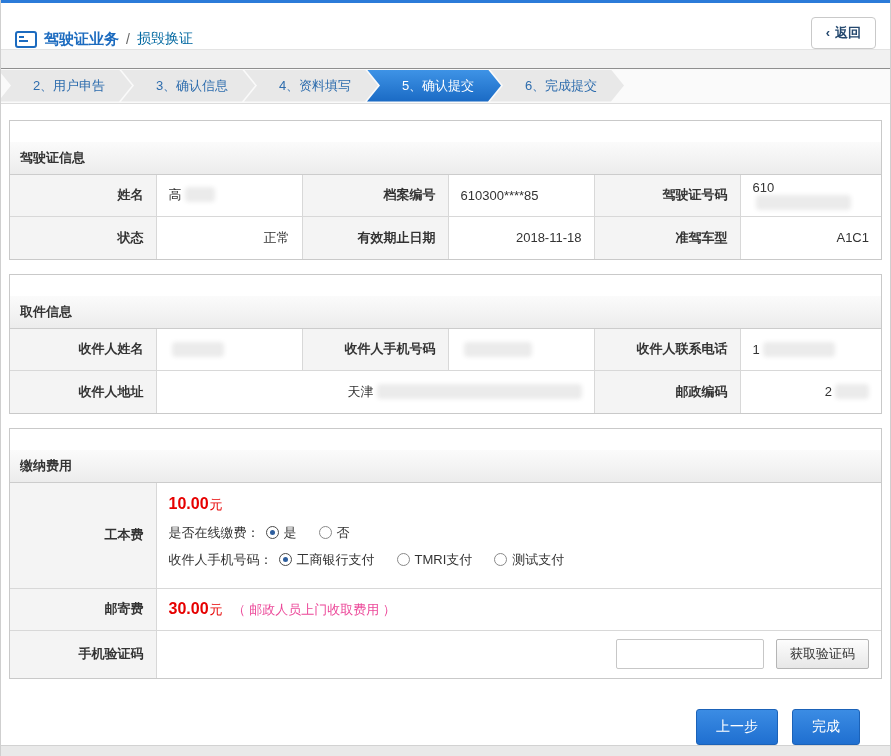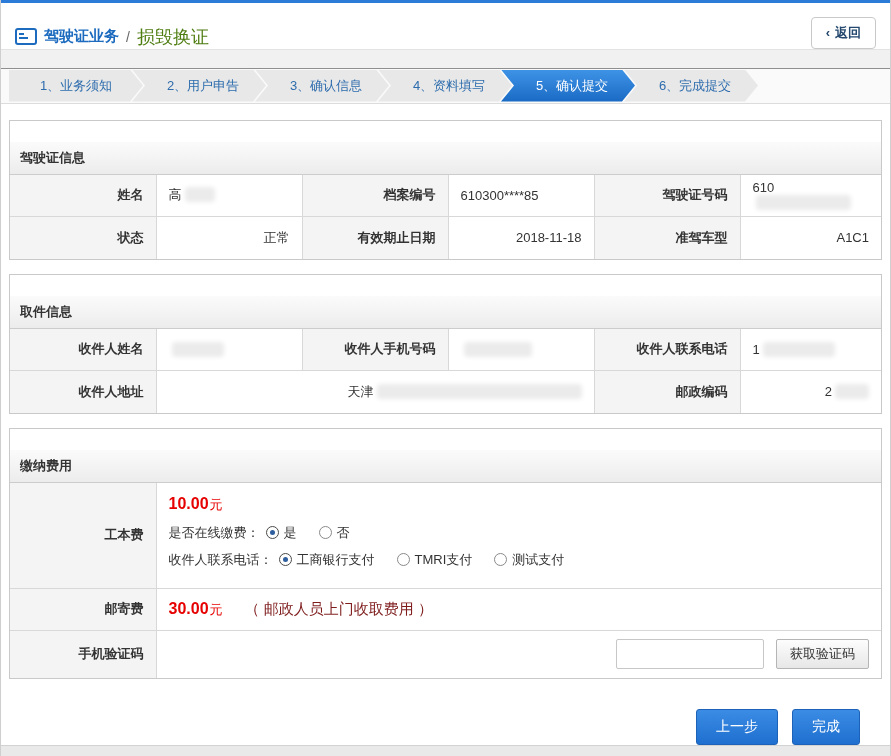--- a/index.html
+++ b/index.html
@@ -21,21 +21,21 @@
 
   
   .header {
     height:47px; display:flex; align-items:flex-end; justify-content:space-between;
     padding:0 14px; border-bottom:1px solid #e3e3e3; background:#fff;
   }
   .header-left { display:flex; align-items:center; gap:7px; }
   .h-icon svg { display:block; }
   .h-title { color:#1c6bbf; font-weight:bold; font-size:15px; }
   .h-div { color:#666; font-size:14px; }
-  .h-sub { color:#4d7c0f; font-size:18px; }
+  .h-sub { color:#0369a1; font-size:14px; }
   .back-btn {
     display:flex; align-items:center; gap:5px;
     background:#fff; border:1px solid #c9c9c9; border-radius:4px;
     padding:6px 14px; font-size:13px; color:#24486e; font-weight:bold; cursor:pointer;
     font-family:inherit;
   }
   .back-btn .chev { font-weight:bold; font-size:13px; }
 
   
   .gap1 { height:18px; background:#f1f1f1; }
@@ -88,21 +88,21 @@
   .radio-item { display:inline-flex; align-items:center; gap:5px; margin-right:22px; cursor:pointer; }
   .radio {
     width:13px; height:13px; border:1px solid #8a8a8a; border-radius:50%;
     display:inline-block; position:relative; background:#fff; flex:0 0 auto;
   }
   .radio.checked { border-color:#4a4a4a; }
   .radio.checked::after {
     content:''; position:absolute; left:3px; top:3px; right:3px; bottom:3px;
     background:#2f5f9e; border-radius:50%;
   }
-  .postage-note { color:#7f1d1d; font-size:15px; margin-left:22px; }
+  .postage-note { color:#ec4899; font-size:13px; margin-left:10px; }
 
   .code-input {
     width:148px; height:30px; border:1px solid #c7c7c7; border-radius:2px;
     padding:0 8px; font-size:13px; font-family:inherit; vertical-align:middle;
   }
   .code-btn {
     height:30px; margin-left:8px; padding:0 13px;
     background:linear-gradient(#fdfdfd,#e7e7e7); border:1px solid #b5b5b5; border-radius:2px;
     font-size:13px; color:#333; cursor:pointer; vertical-align:middle; font-family:inherit;
   }
@@ -138,23 +138,20 @@
     </div>
     <button class="back-btn">
       <span class="chev">‹</span>
       <span>返回</span>
     </button>
   </div>
 
   <div class="gap1"></div>
 
   <div class="steps">
-    <div class="step first">
-        <span>1、业务须知</span>
-      </div>
     <div class="step">
         <span>2、用户申告</span>
       </div>
     <div class="step">
         <span>3、确认信息</span>
       </div>
     <div class="step">
         <span>4、资料填写</span>
       </div>
     <div class="step active">
@@ -248,21 +245,21 @@
               <label class="radio-item">
                 <span class="radio checked"></span>
                 <span>是</span>
               </label>
               <label class="radio-item">
                 <span class="radio"></span>
                 <span>否</span>
               </label>
             </div>
             <div class="opt-line">
-              <span class="opt-label">收件人联系电话：</span>
+              <span class="opt-label">收件人手机号码：</span>
               <label class="radio-item">
                 <span class="radio checked"></span>
                 <span>工商银行支付</span>
               </label>
               <label class="radio-item">
                 <span class="radio"></span>
                 <span>TMRI支付</span>
               </label>
               <label class="radio-item">
                 <span class="radio"></span>

